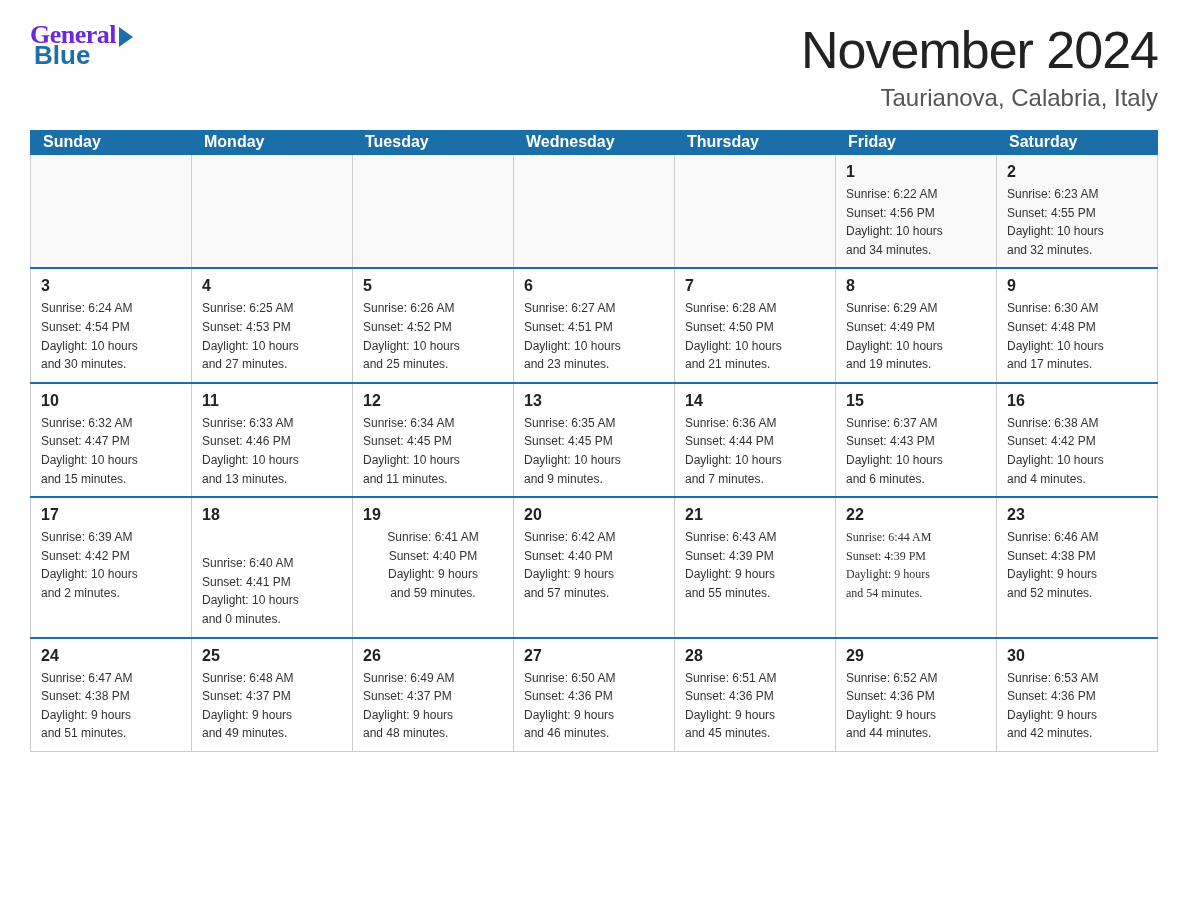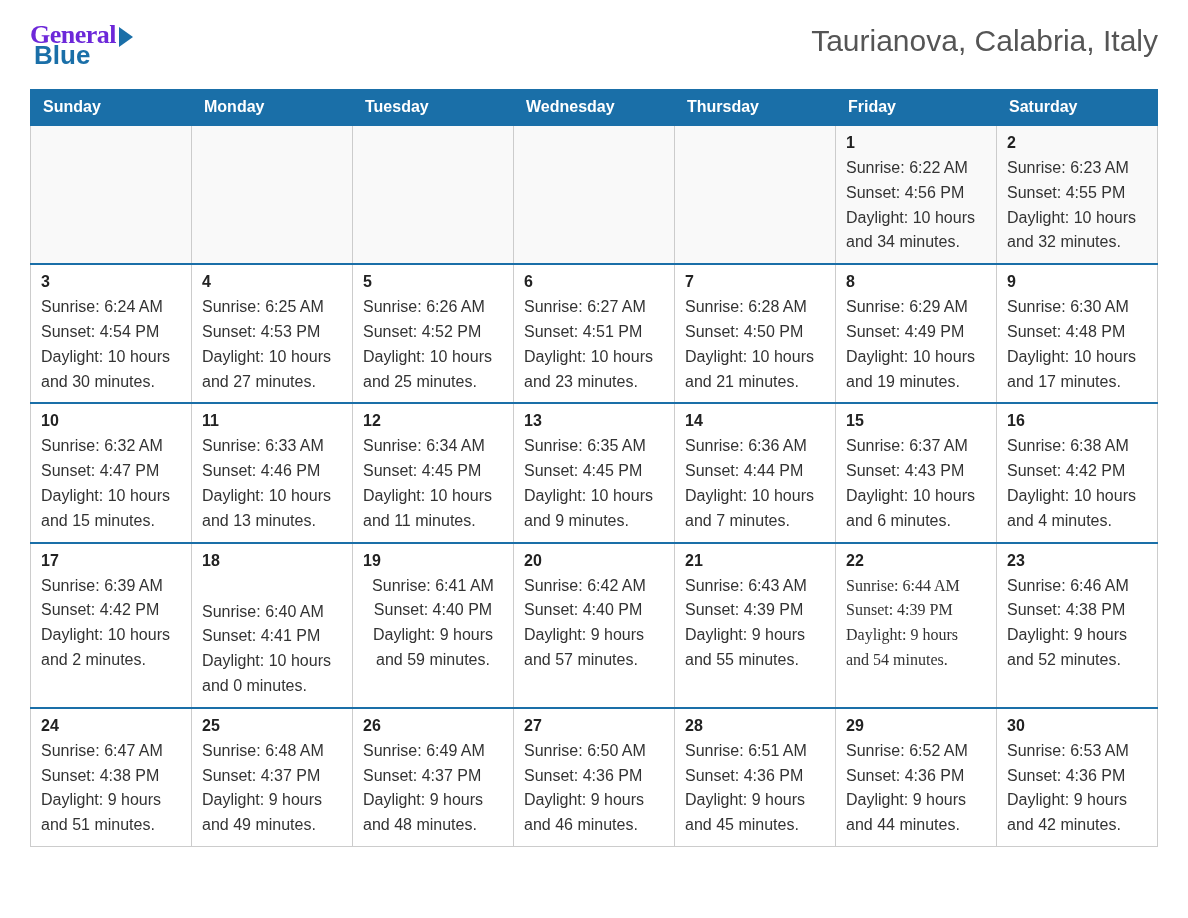--- a/index.html
+++ b/index.html
@@ -51,36 +51,36 @@
     .title-section {
       text-align: right;
     }
     .month-title {
       font-size: 52px;
       font-weight: 300;
       color: #222;
       letter-spacing: -1px;
     }
     .location-title {
-      font-size: 30px;
+      font-size: 24px;
       color: #555;
       font-weight: normal;
       margin-top: 4px;
     }
     .calendar {
       width: 100%;
       border-collapse: collapse;
       border: 1px solid #999;
     }
     .calendar th {
       background-color: #1a6fa8;
       color: #fff;
       font-size: 16px;
       font-weight: bold;
-      padding: 8px 12px;
+      padding: 2px 12px;
       text-align: left;
       border: 1px solid #1a6fa8;
     }
     .calendar td {
       width: calc(100% / 7);
       vertical-align: top;
       padding: 8px 10px;
       border: 1px solid #ccc;
       min-height: 110px;
       height: 110px;
@@ -89,21 +89,21 @@
     .calendar tr:first-child td {
       background: #f9f9f9;
     }
     .day-number {
       font-size: 16px;
       font-weight: bold;
       color: #222;
       margin-bottom: 4px;
     }
     .day-info {
-      font-size: 16px;
+      font-size: 12px;
       color: #333;
       line-height: 1.55;
     }
     .empty-cell {
       background: #f9f9f9;
     }
     .calendar tbody tr td {
       border-top: 2px solid #1a6fa8;
     }
     .calendar tbody tr td + td {
@@ -117,20 +117,21 @@
   <div class="logo">
     <div class="logo-top">
       <span class="logo-general">General</span>
       <div class="logo-triangle"></div>
     </div>
     <div style="display:flex; align-items:flex-start; margin-top:-4px; margin-left:2px;">
       <span class="logo-bottom">Blue</span>
     </div>
   </div>
   <div class="title-section">
+    <div class="month-title">November 2024</div>
     <div class="location-title">Taurianova, Calabria, Italy</div>
   </div>
 </div>
 
 <table class="calendar">
   <thead>
     <tr>
     <th>Sunday</th>
         <th>Monday</th>
         <th>Tuesday</th>

